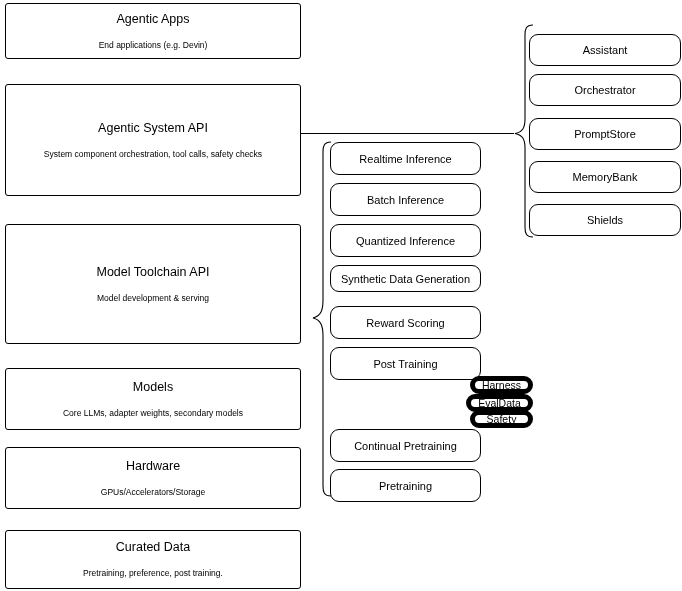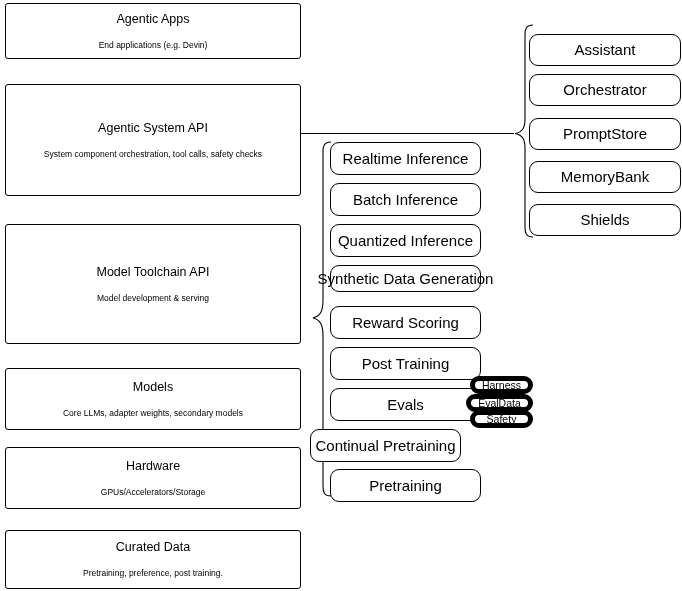--- a/index.html
+++ b/index.html
@@ -46,21 +46,21 @@
     box-sizing: border-box;
     border: 1px solid #000000;
     border-radius: 9px;
     background: #ffffff;
     display: flex;
     align-items: center;
     justify-content: center;
     text-align: center;
   }
   .cap-label {
-    font-size: 15px;
+    font-size: 11px;
     color: #000000;
     line-height: 14px;
     white-space: nowrap;
   }
   
   .pill {
     position: absolute;
     box-sizing: border-box;
     border: 5px solid #000000;
     border-radius: 999px;
@@ -142,24 +142,21 @@
   </div>
   <div class="cap-box" style="left:330px; top:265px; width:151px; height:27px;">
     <span class="cap-label">Synthetic Data Generation</span>
   </div>
   <div class="cap-box" style="left:330px; top:306px; width:151px; height:33px;">
     <span class="cap-label">Reward Scoring</span>
   </div>
   <div class="cap-box" style="left:330px; top:347px; width:151px; height:33px;">
     <span class="cap-label">Post Training</span>
   </div>
-  <div class="cap-box" style="left:330px; top:388px; width:151px; height:33px;">
-    <span class="cap-label">Evals</span>
-  </div>
-  <div class="cap-box" style="left:310px; top:429px; width:151px; height:33px;">
+  <div class="cap-box" style="left:330px; top:429px; width:151px; height:33px;">
     <span class="cap-label">Continual Pretraining</span>
   </div>
   <div class="cap-box" style="left:330px; top:469px; width:151px; height:33px;">
     <span class="cap-label">Pretraining</span>
   </div>
 
   <div class="pill" style="left:470px; top:376px; width:63px; height:18px;">
     <span class="pill-label">Harness</span>
   </div>
   <div class="pill" style="left:466px; top:394px; width:67px; height:18px;">

